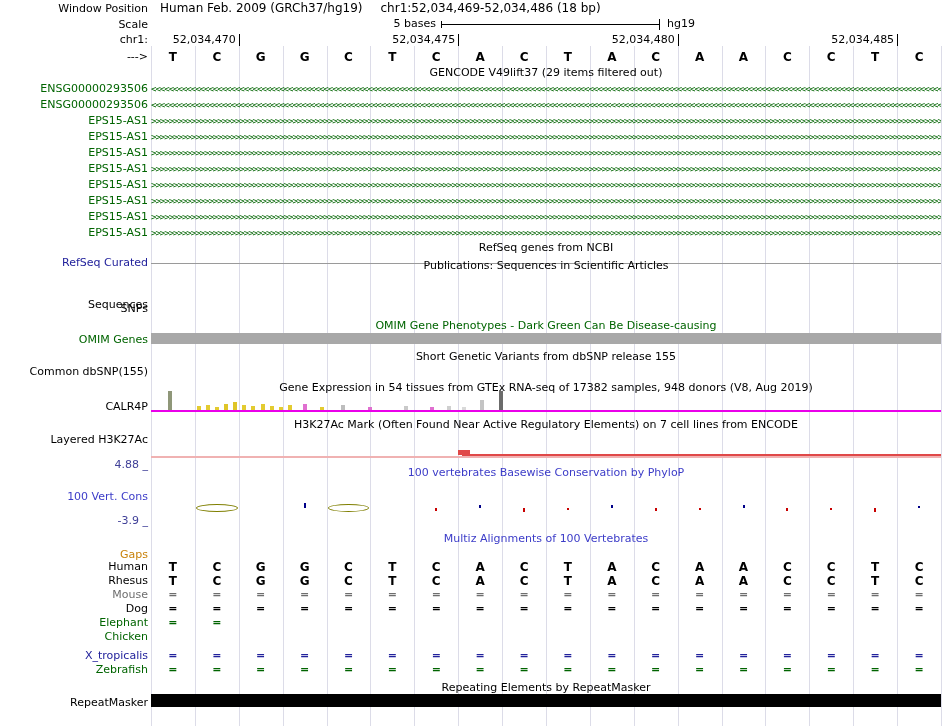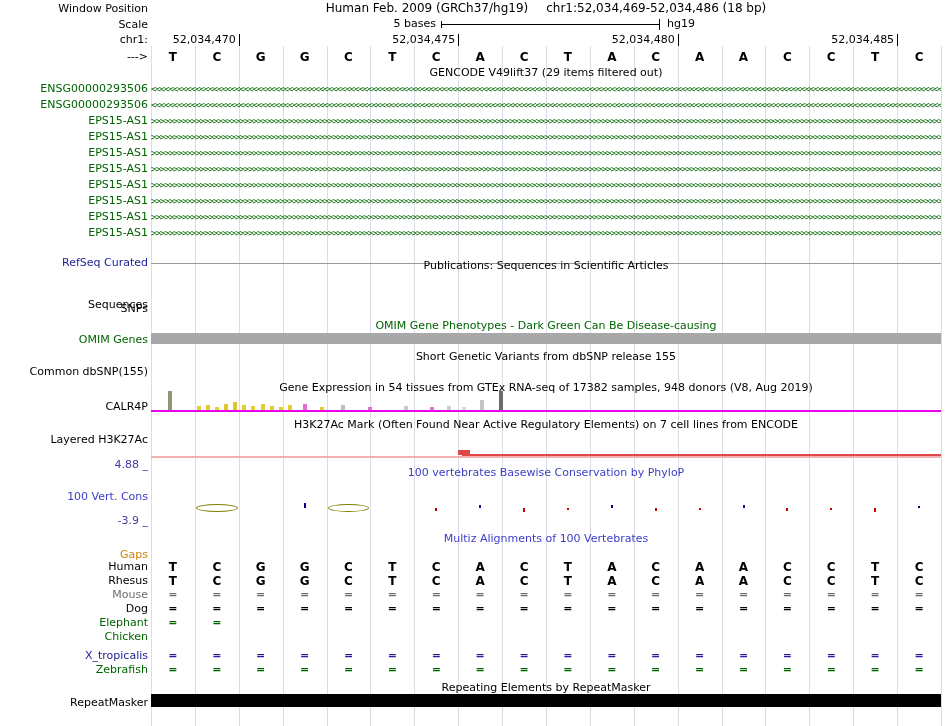--- a/index.html
+++ b/index.html
@@ -3,21 +3,21 @@
 <meta charset="utf-8">
 <style>
   html,body{margin:0;padding:0;background:#fff;}
   .screen{position:relative;width:950px;height:726px;overflow:hidden;background:#fff;
     font-family:"DejaVu Sans","Liberation Sans",sans-serif;font-size:11px;color:#000;}
   .gridline{position:absolute;top:46px;bottom:0;width:1px;background:#dcdce8;}
   .gutter-label{position:absolute;left:0;width:148px;height:14px;line-height:14px;
     text-align:right;white-space:nowrap;}
   .title{position:absolute;left:151px;width:790px;height:14px;line-height:14px;
     text-align:center;white-space:nowrap;}
-  .header{position:absolute;left:151px;top:1px;width:790px;text-align:center;
+  .header{position:absolute;left:151px;top:1px;width:790px;
     font-size:12px;height:15px;line-height:15px;white-space:nowrap;}
   .header span{margin:0 9px;}
   .colrow{position:absolute;left:0;width:950px;height:14px;line-height:14px;}
   .colcell{position:absolute;transform:translateX(-50%);}
   .seq{font-weight:bold;font-size:12px;}
   .ruler-num{position:absolute;top:0;height:13px;line-height:13px;}
   .ruler-tick{position:absolute;top:1px;width:1px;height:12px;background:#000;}
   .scale-text{position:absolute;left:151px;top:17px;width:285px;text-align:right;height:14px;line-height:14px;}
   .scale-bar{position:absolute;left:441px;top:24px;width:219px;height:1px;background:#000;}
   .sb-tick{position:absolute;width:1px;background:#000;}
@@ -125,20 +125,21 @@
       <div class="gutter-label gene-label" style="top: 177px;">EPS15-AS1</div>
       <div class="gene-arrows" style="top: 177px;">&gt;&gt;&gt;&gt;&gt;&gt;&gt;&gt;&gt;&gt;&gt;&gt;&gt;&gt;&gt;&gt;&gt;&gt;&gt;&gt;&gt;&gt;&gt;&gt;&gt;&gt;&gt;&gt;&gt;&gt;&gt;&gt;&gt;&gt;&gt;&gt;&gt;&gt;&gt;&gt;&gt;&gt;&gt;&gt;&gt;&gt;&gt;&gt;&gt;&gt;&gt;&gt;&gt;&gt;&gt;&gt;&gt;&gt;&gt;&gt;&gt;&gt;&gt;&gt;&gt;&gt;&gt;&gt;&gt;&gt;&gt;&gt;&gt;&gt;&gt;&gt;&gt;&gt;&gt;&gt;&gt;&gt;&gt;&gt;&gt;&gt;&gt;&gt;&gt;&gt;&gt;&gt;&gt;&gt;&gt;&gt;&gt;&gt;&gt;&gt;&gt;&gt;&gt;&gt;&gt;&gt;&gt;&gt;&gt;&gt;&gt;&gt;&gt;&gt;&gt;&gt;&gt;&gt;&gt;&gt;&gt;&gt;&gt;&gt;&gt;&gt;&gt;&gt;&gt;&gt;&gt;&gt;&gt;&gt;&gt;&gt;&gt;&gt;&gt;&gt;&gt;&gt;&gt;&gt;&gt;&gt;&gt;&gt;&gt;&gt;&gt;&gt;&gt;&gt;&gt;&gt;&gt;&gt;&gt;&gt;&gt;&gt;&gt;&gt;&gt;&gt;&gt;&gt;&gt;&gt;&gt;&gt;&gt;&gt;&gt;&gt;&gt;&gt;&gt;&gt;&gt;&gt;&gt;&gt;&gt;&gt;&gt;&gt;&gt;&gt;&gt;&gt;&gt;&gt;&gt;&gt;&gt;&gt;&gt;&gt;&gt;&gt;&gt;&gt;&gt;&gt;&gt;&gt;&gt;&gt;&gt;&gt;&gt;&gt;&gt;&gt;&gt;&gt;&gt;&gt;</div>
       <div class="gutter-label gene-label" style="top: 193px;">EPS15-AS1</div>
       <div class="gene-arrows" style="top: 193px;">&gt;&gt;&gt;&gt;&gt;&gt;&gt;&gt;&gt;&gt;&gt;&gt;&gt;&gt;&gt;&gt;&gt;&gt;&gt;&gt;&gt;&gt;&gt;&gt;&gt;&gt;&gt;&gt;&gt;&gt;&gt;&gt;&gt;&gt;&gt;&gt;&gt;&gt;&gt;&gt;&gt;&gt;&gt;&gt;&gt;&gt;&gt;&gt;&gt;&gt;&gt;&gt;&gt;&gt;&gt;&gt;&gt;&gt;&gt;&gt;&gt;&gt;&gt;&gt;&gt;&gt;&gt;&gt;&gt;&gt;&gt;&gt;&gt;&gt;&gt;&gt;&gt;&gt;&gt;&gt;&gt;&gt;&gt;&gt;&gt;&gt;&gt;&gt;&gt;&gt;&gt;&gt;&gt;&gt;&gt;&gt;&gt;&gt;&gt;&gt;&gt;&gt;&gt;&gt;&gt;&gt;&gt;&gt;&gt;&gt;&gt;&gt;&gt;&gt;&gt;&gt;&gt;&gt;&gt;&gt;&gt;&gt;&gt;&gt;&gt;&gt;&gt;&gt;&gt;&gt;&gt;&gt;&gt;&gt;&gt;&gt;&gt;&gt;&gt;&gt;&gt;&gt;&gt;&gt;&gt;&gt;&gt;&gt;&gt;&gt;&gt;&gt;&gt;&gt;&gt;&gt;&gt;&gt;&gt;&gt;&gt;&gt;&gt;&gt;&gt;&gt;&gt;&gt;&gt;&gt;&gt;&gt;&gt;&gt;&gt;&gt;&gt;&gt;&gt;&gt;&gt;&gt;&gt;&gt;&gt;&gt;&gt;&gt;&gt;&gt;&gt;&gt;&gt;&gt;&gt;&gt;&gt;&gt;&gt;&gt;&gt;&gt;&gt;&gt;&gt;&gt;&gt;&gt;&gt;&gt;&gt;&gt;&gt;&gt;&gt;&gt;&gt;&gt;&gt;&gt;</div>
       <div class="gutter-label gene-label" style="top: 209px;">EPS15-AS1</div>
       <div class="gene-arrows" style="top: 209px;">&gt;&gt;&gt;&gt;&gt;&gt;&gt;&gt;&gt;&gt;&gt;&gt;&gt;&gt;&gt;&gt;&gt;&gt;&gt;&gt;&gt;&gt;&gt;&gt;&gt;&gt;&gt;&gt;&gt;&gt;&gt;&gt;&gt;&gt;&gt;&gt;&gt;&gt;&gt;&gt;&gt;&gt;&gt;&gt;&gt;&gt;&gt;&gt;&gt;&gt;&gt;&gt;&gt;&gt;&gt;&gt;&gt;&gt;&gt;&gt;&gt;&gt;&gt;&gt;&gt;&gt;&gt;&gt;&gt;&gt;&gt;&gt;&gt;&gt;&gt;&gt;&gt;&gt;&gt;&gt;&gt;&gt;&gt;&gt;&gt;&gt;&gt;&gt;&gt;&gt;&gt;&gt;&gt;&gt;&gt;&gt;&gt;&gt;&gt;&gt;&gt;&gt;&gt;&gt;&gt;&gt;&gt;&gt;&gt;&gt;&gt;&gt;&gt;&gt;&gt;&gt;&gt;&gt;&gt;&gt;&gt;&gt;&gt;&gt;&gt;&gt;&gt;&gt;&gt;&gt;&gt;&gt;&gt;&gt;&gt;&gt;&gt;&gt;&gt;&gt;&gt;&gt;&gt;&gt;&gt;&gt;&gt;&gt;&gt;&gt;&gt;&gt;&gt;&gt;&gt;&gt;&gt;&gt;&gt;&gt;&gt;&gt;&gt;&gt;&gt;&gt;&gt;&gt;&gt;&gt;&gt;&gt;&gt;&gt;&gt;&gt;&gt;&gt;&gt;&gt;&gt;&gt;&gt;&gt;&gt;&gt;&gt;&gt;&gt;&gt;&gt;&gt;&gt;&gt;&gt;&gt;&gt;&gt;&gt;&gt;&gt;&gt;&gt;&gt;&gt;&gt;&gt;&gt;&gt;&gt;&gt;&gt;&gt;&gt;&gt;&gt;&gt;&gt;&gt;&gt;</div>
       <div class="gutter-label gene-label" style="top: 225px;">EPS15-AS1</div>
       <div class="gene-arrows" style="top: 225px;">&gt;&gt;&gt;&gt;&gt;&gt;&gt;&gt;&gt;&gt;&gt;&gt;&gt;&gt;&gt;&gt;&gt;&gt;&gt;&gt;&gt;&gt;&gt;&gt;&gt;&gt;&gt;&gt;&gt;&gt;&gt;&gt;&gt;&gt;&gt;&gt;&gt;&gt;&gt;&gt;&gt;&gt;&gt;&gt;&gt;&gt;&gt;&gt;&gt;&gt;&gt;&gt;&gt;&gt;&gt;&gt;&gt;&gt;&gt;&gt;&gt;&gt;&gt;&gt;&gt;&gt;&gt;&gt;&gt;&gt;&gt;&gt;&gt;&gt;&gt;&gt;&gt;&gt;&gt;&gt;&gt;&gt;&gt;&gt;&gt;&gt;&gt;&gt;&gt;&gt;&gt;&gt;&gt;&gt;&gt;&gt;&gt;&gt;&gt;&gt;&gt;&gt;&gt;&gt;&gt;&gt;&gt;&gt;&gt;&gt;&gt;&gt;&gt;&gt;&gt;&gt;&gt;&gt;&gt;&gt;&gt;&gt;&gt;&gt;&gt;&gt;&gt;&gt;&gt;&gt;&gt;&gt;&gt;&gt;&gt;&gt;&gt;&gt;&gt;&gt;&gt;&gt;&gt;&gt;&gt;&gt;&gt;&gt;&gt;&gt;&gt;&gt;&gt;&gt;&gt;&gt;&gt;&gt;&gt;&gt;&gt;&gt;&gt;&gt;&gt;&gt;&gt;&gt;&gt;&gt;&gt;&gt;&gt;&gt;&gt;&gt;&gt;&gt;&gt;&gt;&gt;&gt;&gt;&gt;&gt;&gt;&gt;&gt;&gt;&gt;&gt;&gt;&gt;&gt;&gt;&gt;&gt;&gt;&gt;&gt;&gt;&gt;&gt;&gt;&gt;&gt;&gt;&gt;&gt;&gt;&gt;&gt;&gt;&gt;&gt;&gt;&gt;&gt;&gt;&gt;</div>
     </div>
 
+  <div class="title" style="top:241px">RefSeq genes from NCBI</div>
   <div class="gutter-label" style="top: 256px; color: rgb(34, 34, 156);">RefSeq Curated</div>
   <div class="hline" style="top: 263px; height: 1px; background: rgb(154, 154, 154);"></div>
 
   <div class="title" style="top:259px">Publications: Sequences in Scientific Articles</div>
   <div class="gutter-label" style="top:298px">Sequences</div>
   <div class="gutter-label" style="top:302px">SNPs</div>
 
   <div class="title" style="top: 319px; color: rgb(0, 100, 0);">OMIM Gene Phenotypes - Dark Green Can Be Disease-causing</div>
   <div class="gutter-label" style="top: 333px; color: rgb(0, 100, 0);">OMIM Genes</div>
   <div class="hline" style="top: 333px; height: 11px; background: rgb(168, 168, 168);"></div>

